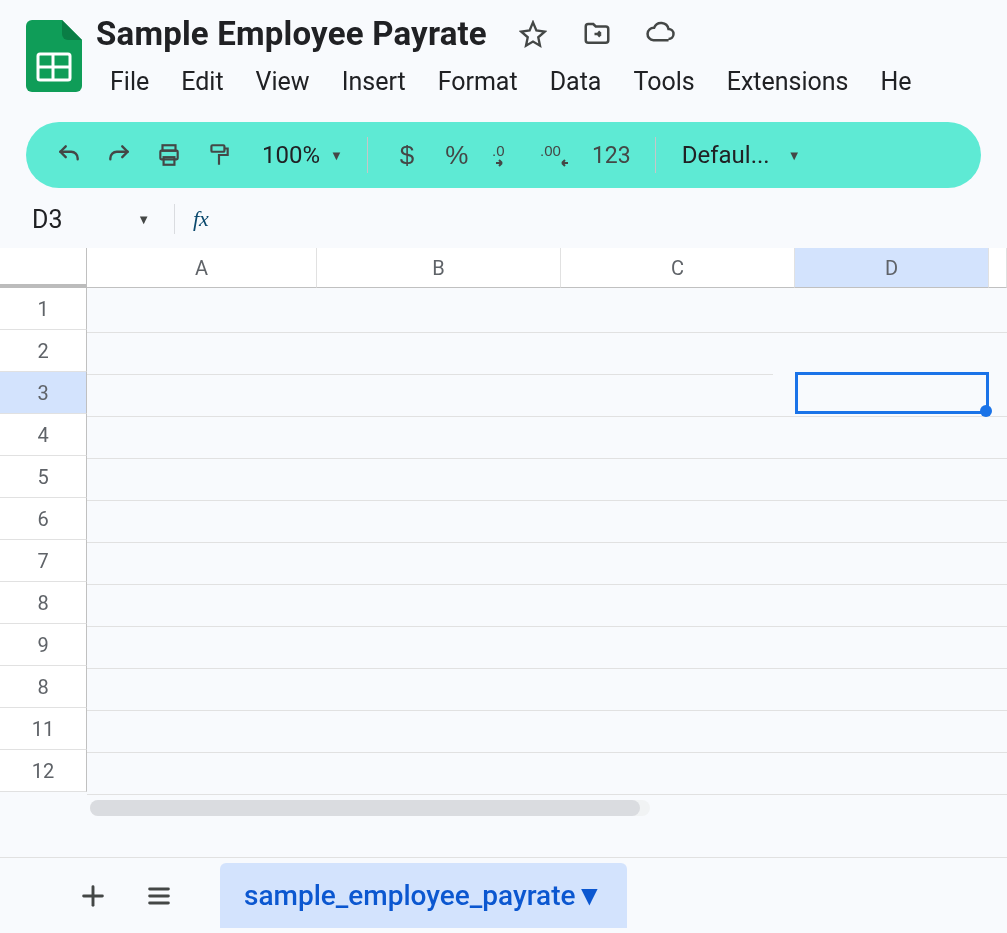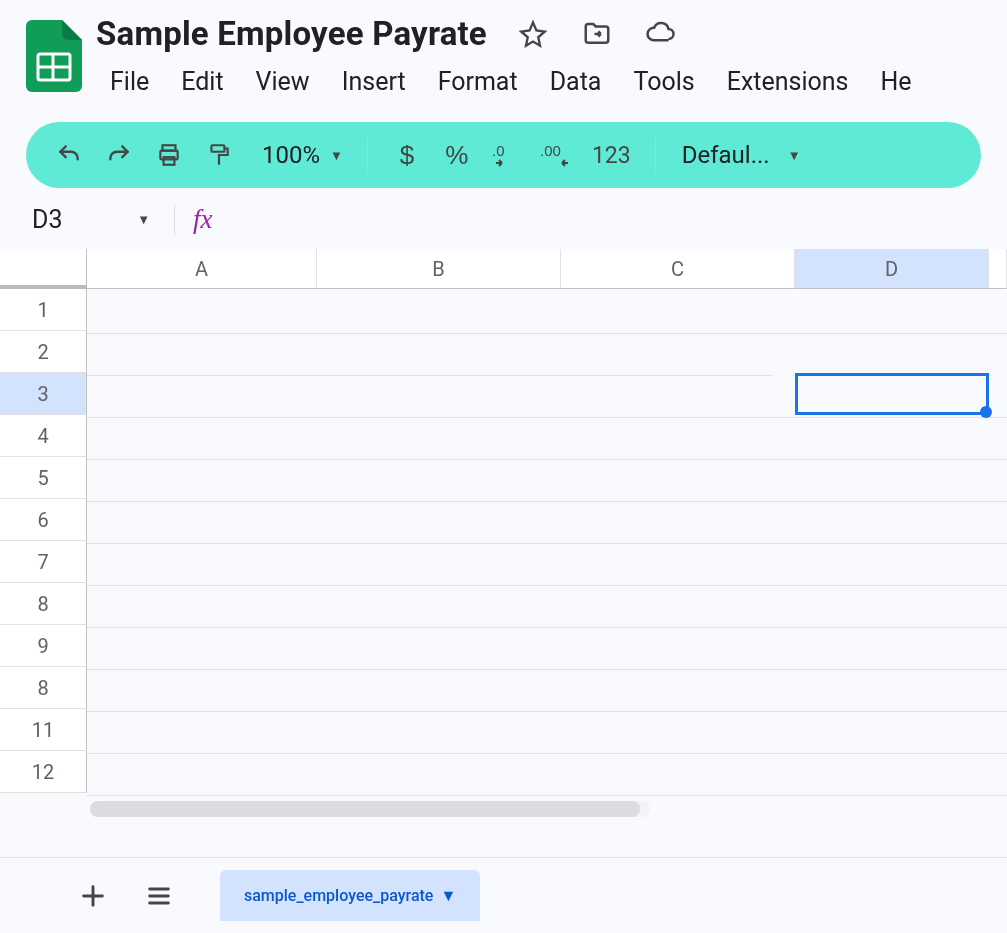--- a/index.html
+++ b/index.html
@@ -122,22 +122,22 @@
     width: 130px;
     display: flex;
     align-items: center;
     justify-content: space-between;
     padding: 0 6px;
   }
   .fb-sep { width:1px; height:30px; background:#dadce0; }
   .fx-label {
     font-family: Georgia, serif;
     font-style: italic;
-    color: #a21caf;
-    font-size: 27px;
+    color: #0c4a6e;
+    font-size: 22px;
   }
   
   .grid {
     position: relative;
     margin-top: 4px;
   }
   .row { display: flex; height: 42px; }
   .row-header {
     width: 87px;
     background: #fff;
@@ -228,23 +228,23 @@
   .bb-btn {
     width: 66px; height: 66px;
     display:flex; align-items:center; justify-content:center;
     cursor:pointer; color:#444746; border-radius:8px;
   }
   .sheet-tab {
     margin-left: 28px;
     background: #d3e3fd;
     border-radius: 6px 6px 0 0;
     padding: 16px 24px;
-    display:flex; align-items:center; gap:7px;
+    display:flex; align-items:center; gap:0;
     color:#0b57d0;
-    font-size: 16px;
+    font-size: 28px;
     font-weight: 500;
     cursor: pointer;
   }
   .dropdown-caret { font-size: 13px; color:#444746; }
   svg { display:block; }
 </style>
 </head>
 <body>
 
 <div class="header">

